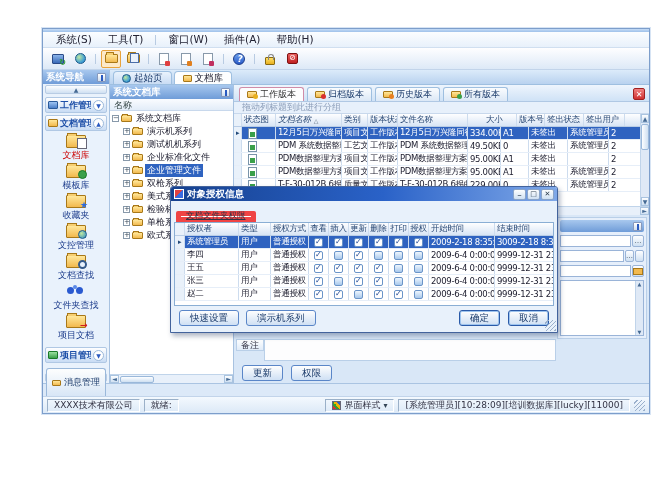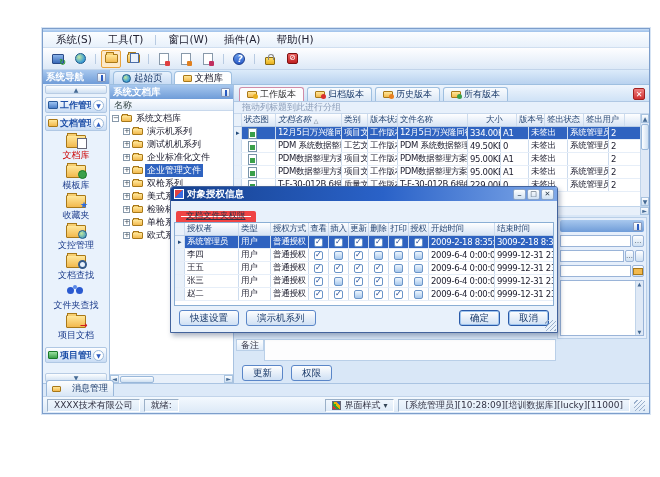--- a/index.html
+++ b/index.html
@@ -138,21 +138,21 @@
   .tscroll i{font-style:normal;font-size:5px;color:#456a94;}
   
   #remarkrow{height:24px;display:flex;align-items:flex-start;padding-left:2px;flex:none;}
   .rtab{height:12px;background:linear-gradient(#fdfeff,#e0ebf8);border:1px solid #b9cfe8;font-size:9px;color:#334;padding:0 4px;display:flex;align-items:center;flex:none;}
   .rbox{flex:1;height:22px;background:#fdfdfe;border:1px solid #b9cfe8;margin-right:93px;}
   #actions{height:20px;display:flex;gap:8px;padding:2px 0 0 8px;flex:none;}
   .xbtn{height:16px;padding:0 10px;border:1px solid #5a86c8;border-radius:3px;background:linear-gradient(#fefefe,#cfe0f4);font-size:9.5px;color:#1a3a6a;display:inline-flex;align-items:center;justify-content:center;min-width:40px;white-space:nowrap;}
   .xbtn.primary{border-color:#2a5aa8;box-shadow:inset 0 0 0 1px #9ec4ee;}
   
   #msgrow{height:13px;background:#dce9f8;border-top:1px solid #aac4e2;display:flex;align-items:flex-end;flex:none;}
-  .msgtab{margin-left:3px;background:linear-gradient(#fdfefe,#d8e6f6);border:1px solid #9ab8da;border-bottom:none;border-radius:3px 3px 0 0;font-size:9px;color:#1a3a6a;display:flex;align-items:center;gap:11px;padding:0 5px;height:16px;}
+  .msgtab{margin-left:3px;background:linear-gradient(#fdfefe,#d8e6f6);border:1px solid #9ab8da;border-bottom:none;border-radius:3px 3px 0 0;font-size:9px;color:#1a3a6a;display:flex;align-items:center;gap:3px;padding:0 5px;height:28px;}
   .mico{width:9px;height:6px;background:linear-gradient(#ffe79a,#f2b94e);border:1px solid #a87818;border-radius:1px;}
   #statusbar{height:17px;background:linear-gradient(#f4f9fe,#dce9f7);display:flex;align-items:center;padding:0 4px;gap:4px;flex:none;border-top:1px solid #c2d4ea;}
   .scell{height:13px;display:flex;align-items:center;padding:0 6px;font-size:9px;color:#334;border:1px solid;border-color:#9ab0c8 #fff #fff #9ab0c8;white-space:nowrap;gap:3px;}
   .sspace{flex:1;}
   .theme-icon{width:9px;height:9px;border:1px solid #667;background:linear-gradient(45deg,#e03030 25%,#30a030 25% 50%,#f0b000 50% 75%,#3060c0 75%);}
   .darr::before{content:"▾";font-size:8px;color:#345;}
   .grip{width:11px;height:11px;background:repeating-linear-gradient(135deg,transparent 0 2px,#9ab0cc 2px 3px);flex:none;}
   
   #dialog{position:absolute;left:170px;top:186px;width:388px;height:147px;background:#e8f1fb;border:1px solid #43639c;border-radius:3px 3px 0 0;box-shadow:2px 3px 5px rgba(20,40,80,.35);z-index:50;display:flex;flex-direction:column;}
   .dtitle{height:14px;background:linear-gradient(90deg,#16418f,#2a62c8 55%,#7fa8e8);color:#fff;font-weight:bold;font-size:9.5px;display:flex;align-items:center;gap:3px;padding:0 3px;border-radius:2px 2px 0 0;flex:none;}

